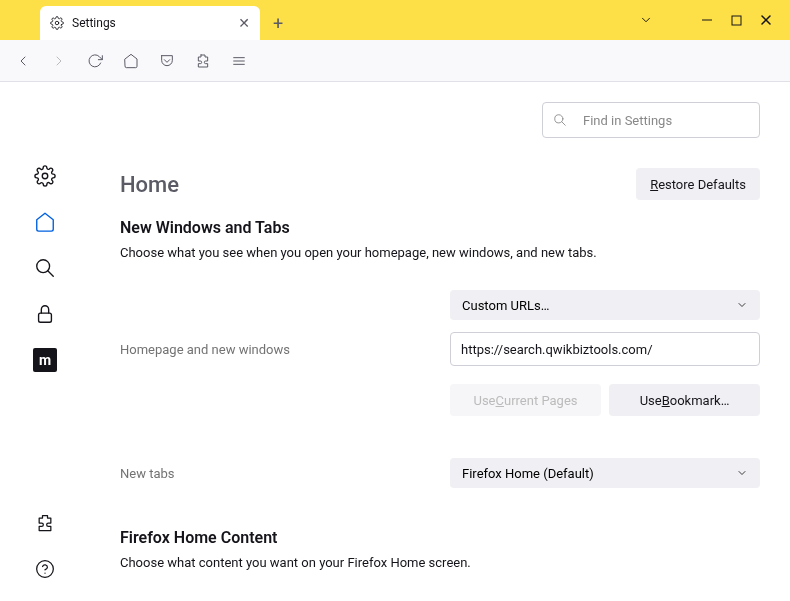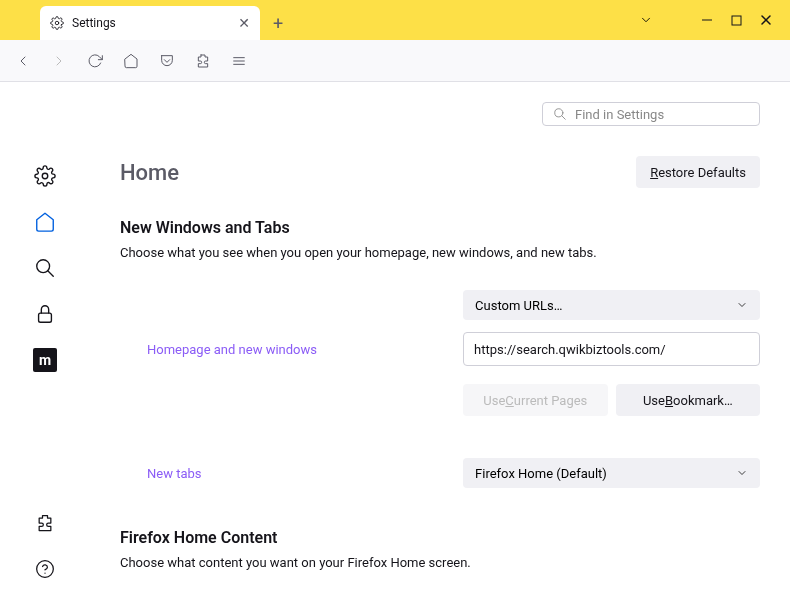--- a/index.html
+++ b/index.html
@@ -23,32 +23,32 @@
 
 .content { display: flex; height: calc(601px - 82px); }
 .sidebar { width: 90px; display: flex; flex-direction: column; align-items: center; padding-top: 82px; gap: 22px; }
 .sidebar-bottom { margin-top: auto; padding-bottom: 20px; display: flex; flex-direction: column; gap: 22px; align-items: center; }
 .sidebar-icon { width: 24px; height: 24px; display: flex; align-items: center; justify-content: center; cursor: pointer; }
 .sidebar-icon.active { color: #0060df; }
 .mdn-icon { background: #15141a; color: #fff; width: 24px; height: 24px; display: flex; align-items: center; justify-content: center; font-weight: bold; font-size: 14px; border-radius: 2px; }
 
 .main { flex: 1; padding: 20px 30px 0 30px; overflow: hidden; }
 .search-row { display: flex; justify-content: flex-end; margin-bottom: 30px; }
-.search-box { width: 218px; height: 24px; border: 1px solid #cfcfd8; border-radius: 4px; display: flex; align-items: center; padding: 0 10px; gap: 8px; color: #888; font-size: 13px; }
-
-.header-row { display: flex; align-items: center; justify-content: space-between; margin-bottom: 30px; gap: 46px; }
+.search-box { width: 218px; height: 36px; border: 1px solid #cfcfd8; border-radius: 4px; display: flex; align-items: center; padding: 0 10px; gap: 16px; color: #888; font-size: 13px; }
+
+.header-row { display: flex; align-items: center; justify-content: space-between; margin-bottom: 18px; gap: 46px; }
 .page-title { font-size: 22px; font-weight: 500; color: #5b5b66; }
 .btn { height: 32px; padding: 0 14px; background: #f0f0f4; border: none; border-radius: 4px; font-size: 13px; color: #15141a; cursor: pointer; display: inline-flex; align-items: center; }
 .btn.disabled { color: #bbb; background: #f6f6f8; cursor: default; align-items: center; }
 
 .section-title { font-size: 16px; font-weight: 600; color: #15141a; margin-bottom: 8px; }
 .section-desc { font-size: 13px; color: #15141a; margin-bottom: 30px; }
 
 .form-row { display: flex; align-items: center; margin-bottom: 12px; }
-.form-label { width: 330px; font-size: 13px; color: #8b5cf6; margin-left: 27px; }
+.form-label { width: 330px; font-size: 13px; color: #737373; }
 .form-control-col { width: 310px; }
 
 .select { width: 100%; height: 30px; background: #f0f0f4; border: none; border-radius: 4px; display: flex; align-items: center; justify-content: space-between; padding: 0 12px; font-size: 13px; cursor: pointer; }
 .text-input { width: 100%; height: 34px; border: 1px solid #cfcfd8; border-radius: 4px; padding: 0 10px; font-size: 13px; color: #15141a; outline: none; }
 .btn-row { display: flex; gap: 8px; margin-top: 6px; margin-bottom: 30px; }
 .btn-row .btn { flex: 1; justify-content: center; white-space: nowrap; overflow: hidden; }
 
 svg { display: block; }
 .ico { stroke: currentColor; fill: none; stroke-width: 1.5; stroke-linecap: round; stroke-linejoin: round; }
 </style>

